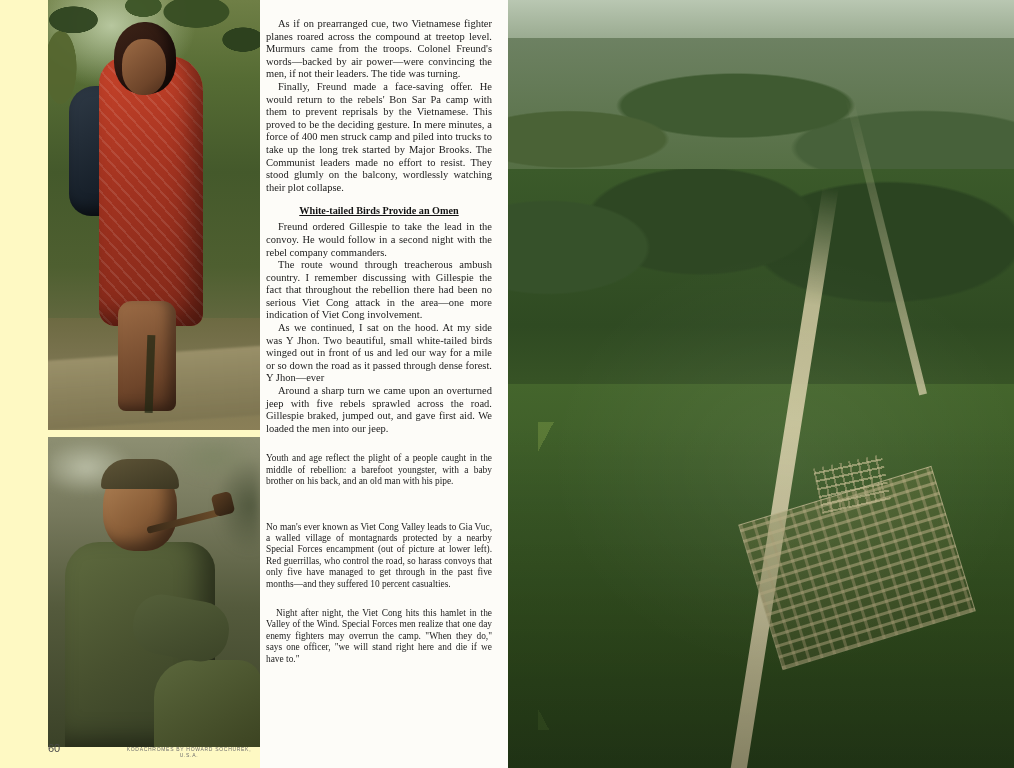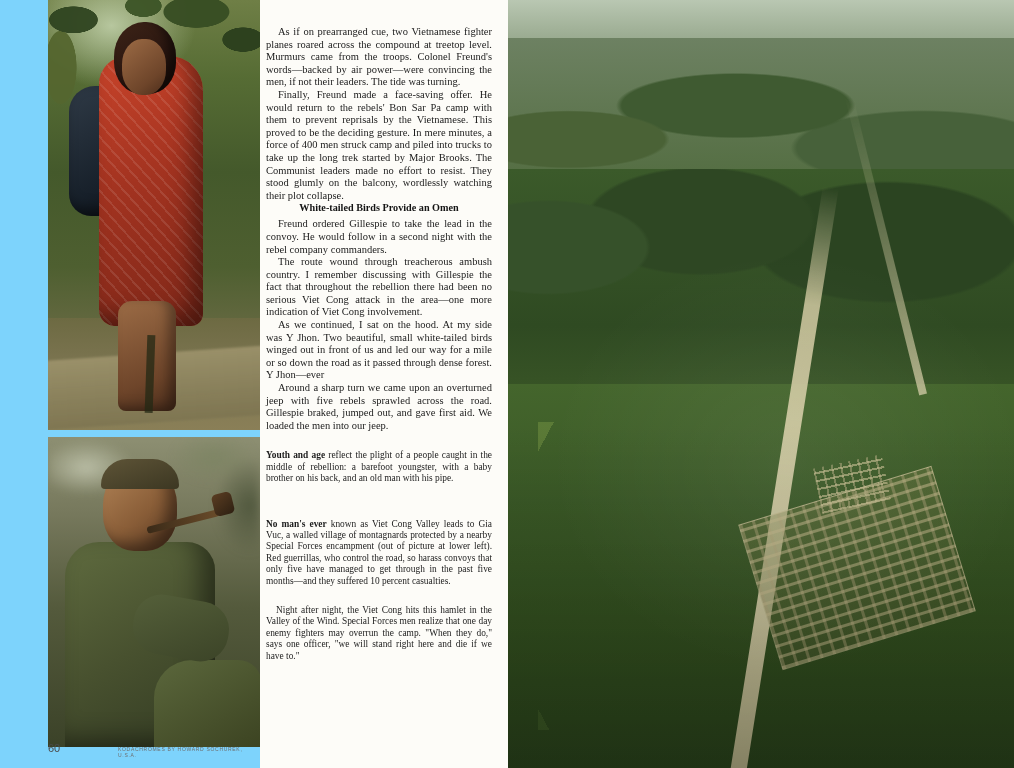--- a/index.html
+++ b/index.html
@@ -20,21 +20,22 @@
     background: #fdfcf8;
   }
 
   
   .left-col {
     position: absolute;
     left: 0;
     top: 0;
     width: 260px;
     height: 768px;
-    background: #7dd3fc;
+    background: #fef9c3;
+    text-align: center;
   }
   .photo-top {
     position: absolute;
     left: 48px;
     top: 0;
     width: 212px;
     height: 430px;
     overflow: hidden;
     background: #4b5a32;
   }
@@ -224,52 +225,53 @@
     text-transform: uppercase;
   }
 
   
   .text-col {
     position: absolute;
     left: 266px;
     top: 0;
     width: 226px;
     height: 768px;
-    padding: 26px 0 0 0;
+    padding: 18px 0 0 0;
     box-sizing: border-box;
   }
   .body-text p {
     margin: 0;
     font-size: 10.5px;
     line-height: 12.6px;
     text-align: justify;
     color: #1b1b1b;
     text-indent: 12px;
     hyphens: auto;
   }
   .body-text p.first {
     text-indent: 12px;
   }
   .subhead {
-    margin: 0 0 5px 0;
+    margin: 11px 0 5px 0;
     font-size: 10.2px;
     font-weight: bold;
     text-align: center;
     color: #141414;
     font-family: "Liberation Serif", serif;
+    text-decoration: underline;
   }
   .caption-block {
     margin-top: 18px;
     font-size: 9.4px;
     line-height: 11.4px;
     text-align: justify;
     color: #1c1c1c;
   }
   .caption-block .lead {
-    font-weight: bold;
+    font-weight: normal;
   }
   .caption-gap {
     height: 16px;
   }
 
   
   .right-photo {
     position: absolute;
     left: 508px;
     top: 0;

